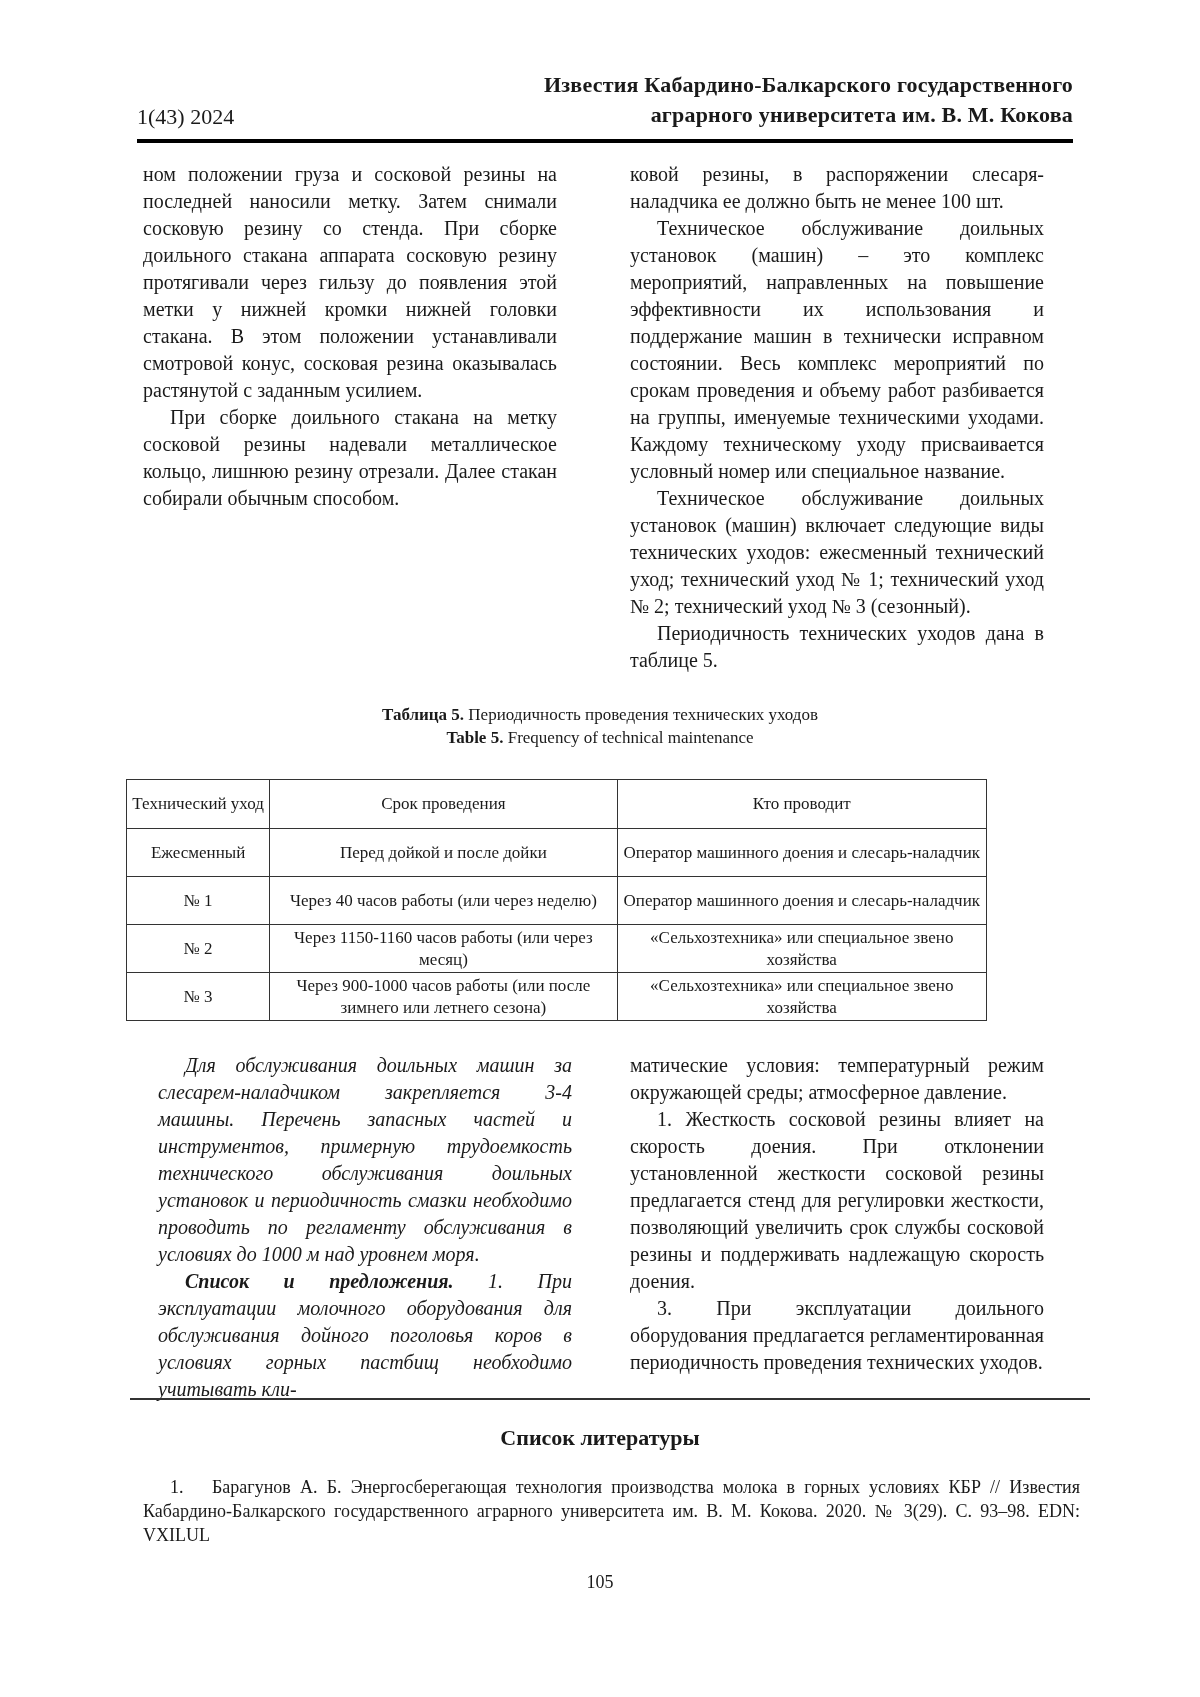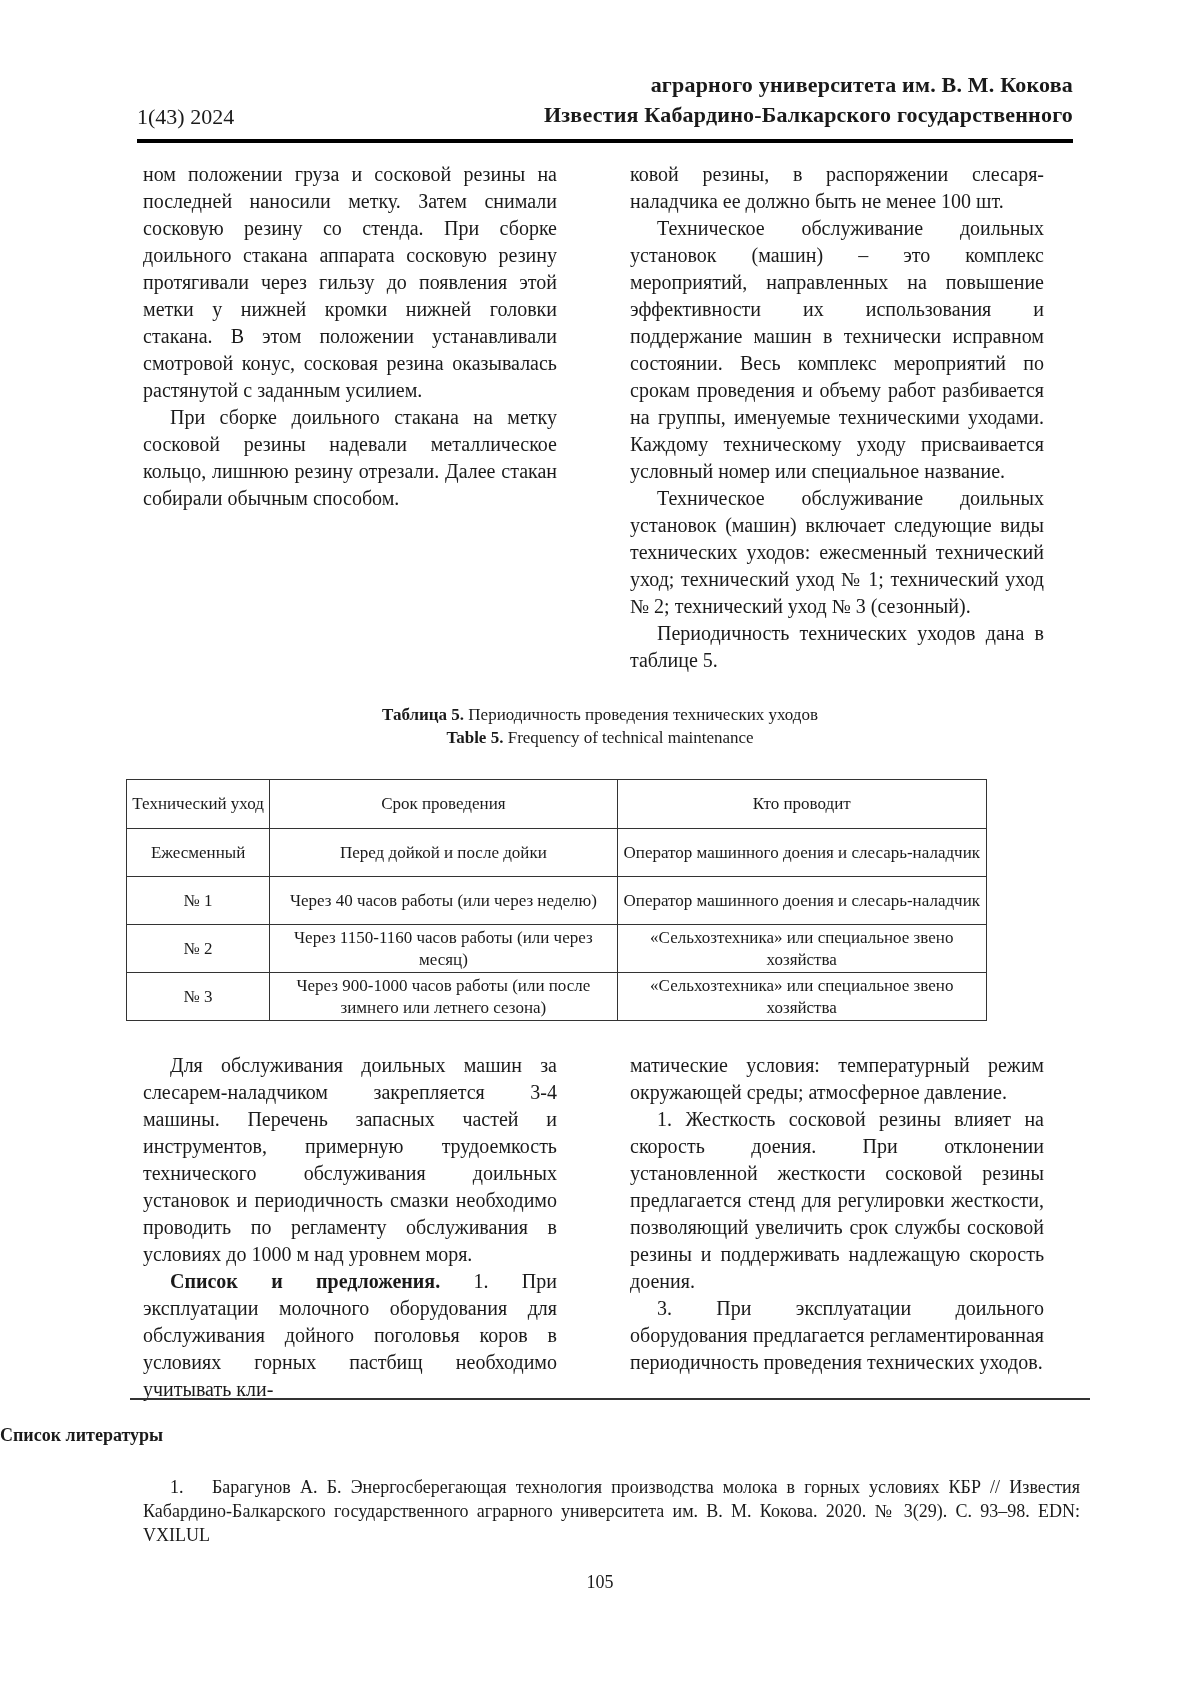--- a/index.html
+++ b/index.html
@@ -6,43 +6,43 @@
   body { width: 1200px; height: 1697px; position: relative; overflow: hidden; color: #1a1a1a; font-family: "Liberation Serif", "DejaVu Serif", serif; }
   .header { position: absolute; left: 137px; right: 127px; top: 70px; height: 72px; }
   .journal-title { position: absolute; right: 0; top: 0; text-align: right; font-weight: bold; font-size: 22px; line-height: 30px; letter-spacing: 0.2px; }
   .issue { position: absolute; left: 0; top: 32px; font-weight: normal; font-size: 22px; line-height: 30px; }
   .header-rule { position: absolute; left: 137px; right: 127px; top: 139px; height: 4px; background: #000; }
   .col { position: absolute; width: 414px; font-size: 20px; line-height: 27px; text-align: justify; }
   .col p { margin: 0; }
   .col p.ind { text-indent: 27px; }
   .col-left-top { left: 143px; top: 161px; }
   .col-right-top { left: 630px; top: 161px; }
-  .col-left-bot { left: 143px; top: 1052px; }
+  .col-left-bot { left: 158px; top: 1052px; font-style: italic; }
   .col-right-bot { left: 630px; top: 1052px; }
   .caption { position: absolute; left: 0; right: 0; text-align: center; font-size: 17px; line-height: 22px; }
   .cap1 { top: 704px; }
   .cap2 { top: 727px; }
   table.maint { position: absolute; left: 126px; top: 779px; width: 861px; border-collapse: collapse; font-size: 17px; line-height: 22px; }
   table.maint td, table.maint th { border: 1.5px solid #333; text-align: center; vertical-align: middle; font-weight: normal; padding: 0 4px; }
   table.maint th { height: 48px; }
   table.maint td { height: 47px; }
   .c1 { width: 142px; } .c2 { width: 388px; } .c3 { width: 405px; }
   .foot-rule { position: absolute; left: 130px; right: 110px; top: 1398px; height: 2px; background: #333; }
-  .refs-title { position: absolute; left: 0; right: 0; top: 1425px; text-align: left; font-weight: bold; font-size: 18px; }
+  .refs-title { position: absolute; left: 0; right: 0; top: 1425px; text-align: center; font-weight: bold; font-size: 22px; }
   .ref { position: absolute; left: 143px; width: 937px; top: 1475px; font-size: 18px; line-height: 24px; text-align: justify; }
   .ref .num { display: inline-block; width: 42px; padding-left: 27px; }
   .page-num { position: absolute; left: 0; right: 0; top: 1572px; text-align: center; font-size: 18px; }
 </style>
 </head>
 <body>
 
 <div class="header">
   <div class="journal-title">
+    <div>Известия Кабардино-Балкарского государственного</div>
     <div>аграрного университета им. В. М. Кокова</div>
-    <div>Известия Кабардино-Балкарского государственного</div>
   </div>
   <div class="issue">1(43) 2024</div>
 </div>
 <div class="header-rule"></div>
 
 <div class="col col-left-top">
   <p>ном положении груза и сосковой резины на последней наносили метку. Затем снимали сосковую резину со стенда. При сборке доильного стакана аппарата сосковую резину протягивали через гильзу до появления этой метки у нижней кромки нижней головки стакана. В этом положении устанавливали смотровой конус, сосковая резина оказывалась растянутой с заданным усилием.</p>
   <p class="ind">При сборке доильного стакана на метку сосковой резины надевали металлическое кольцо, лишнюю резину отрезали. Далее стакан собирали обычным способом.</p>
 </div>
 

